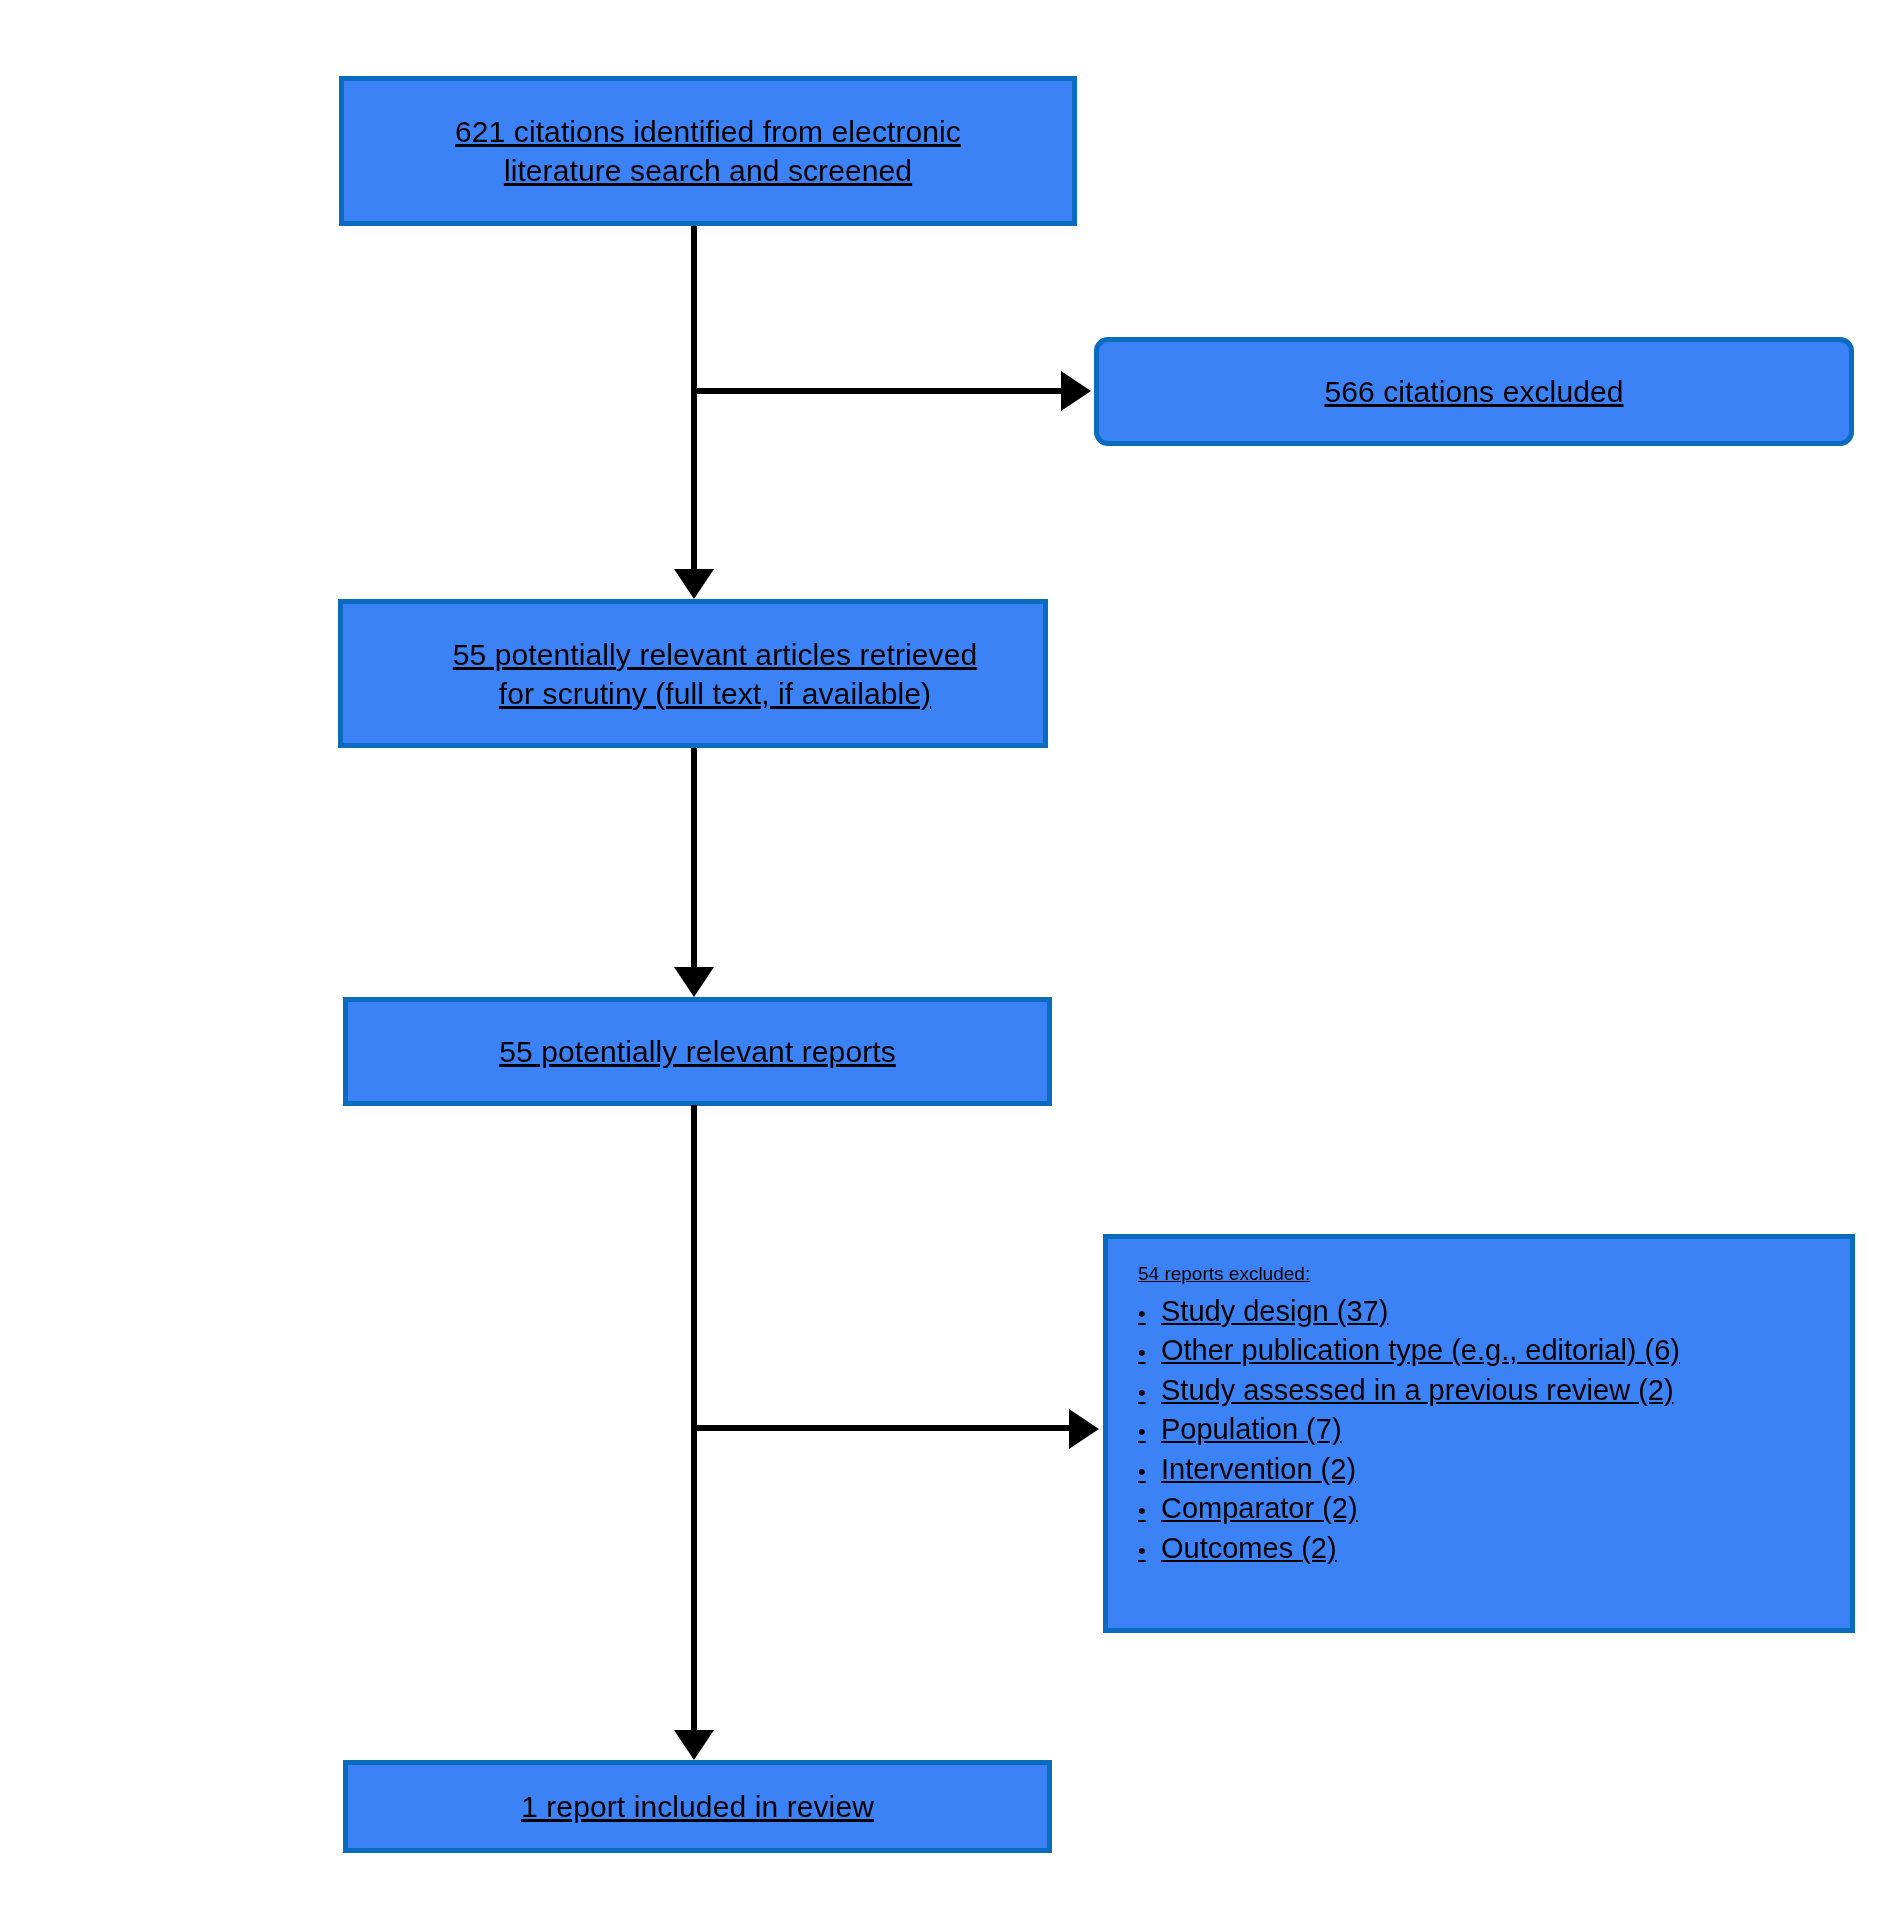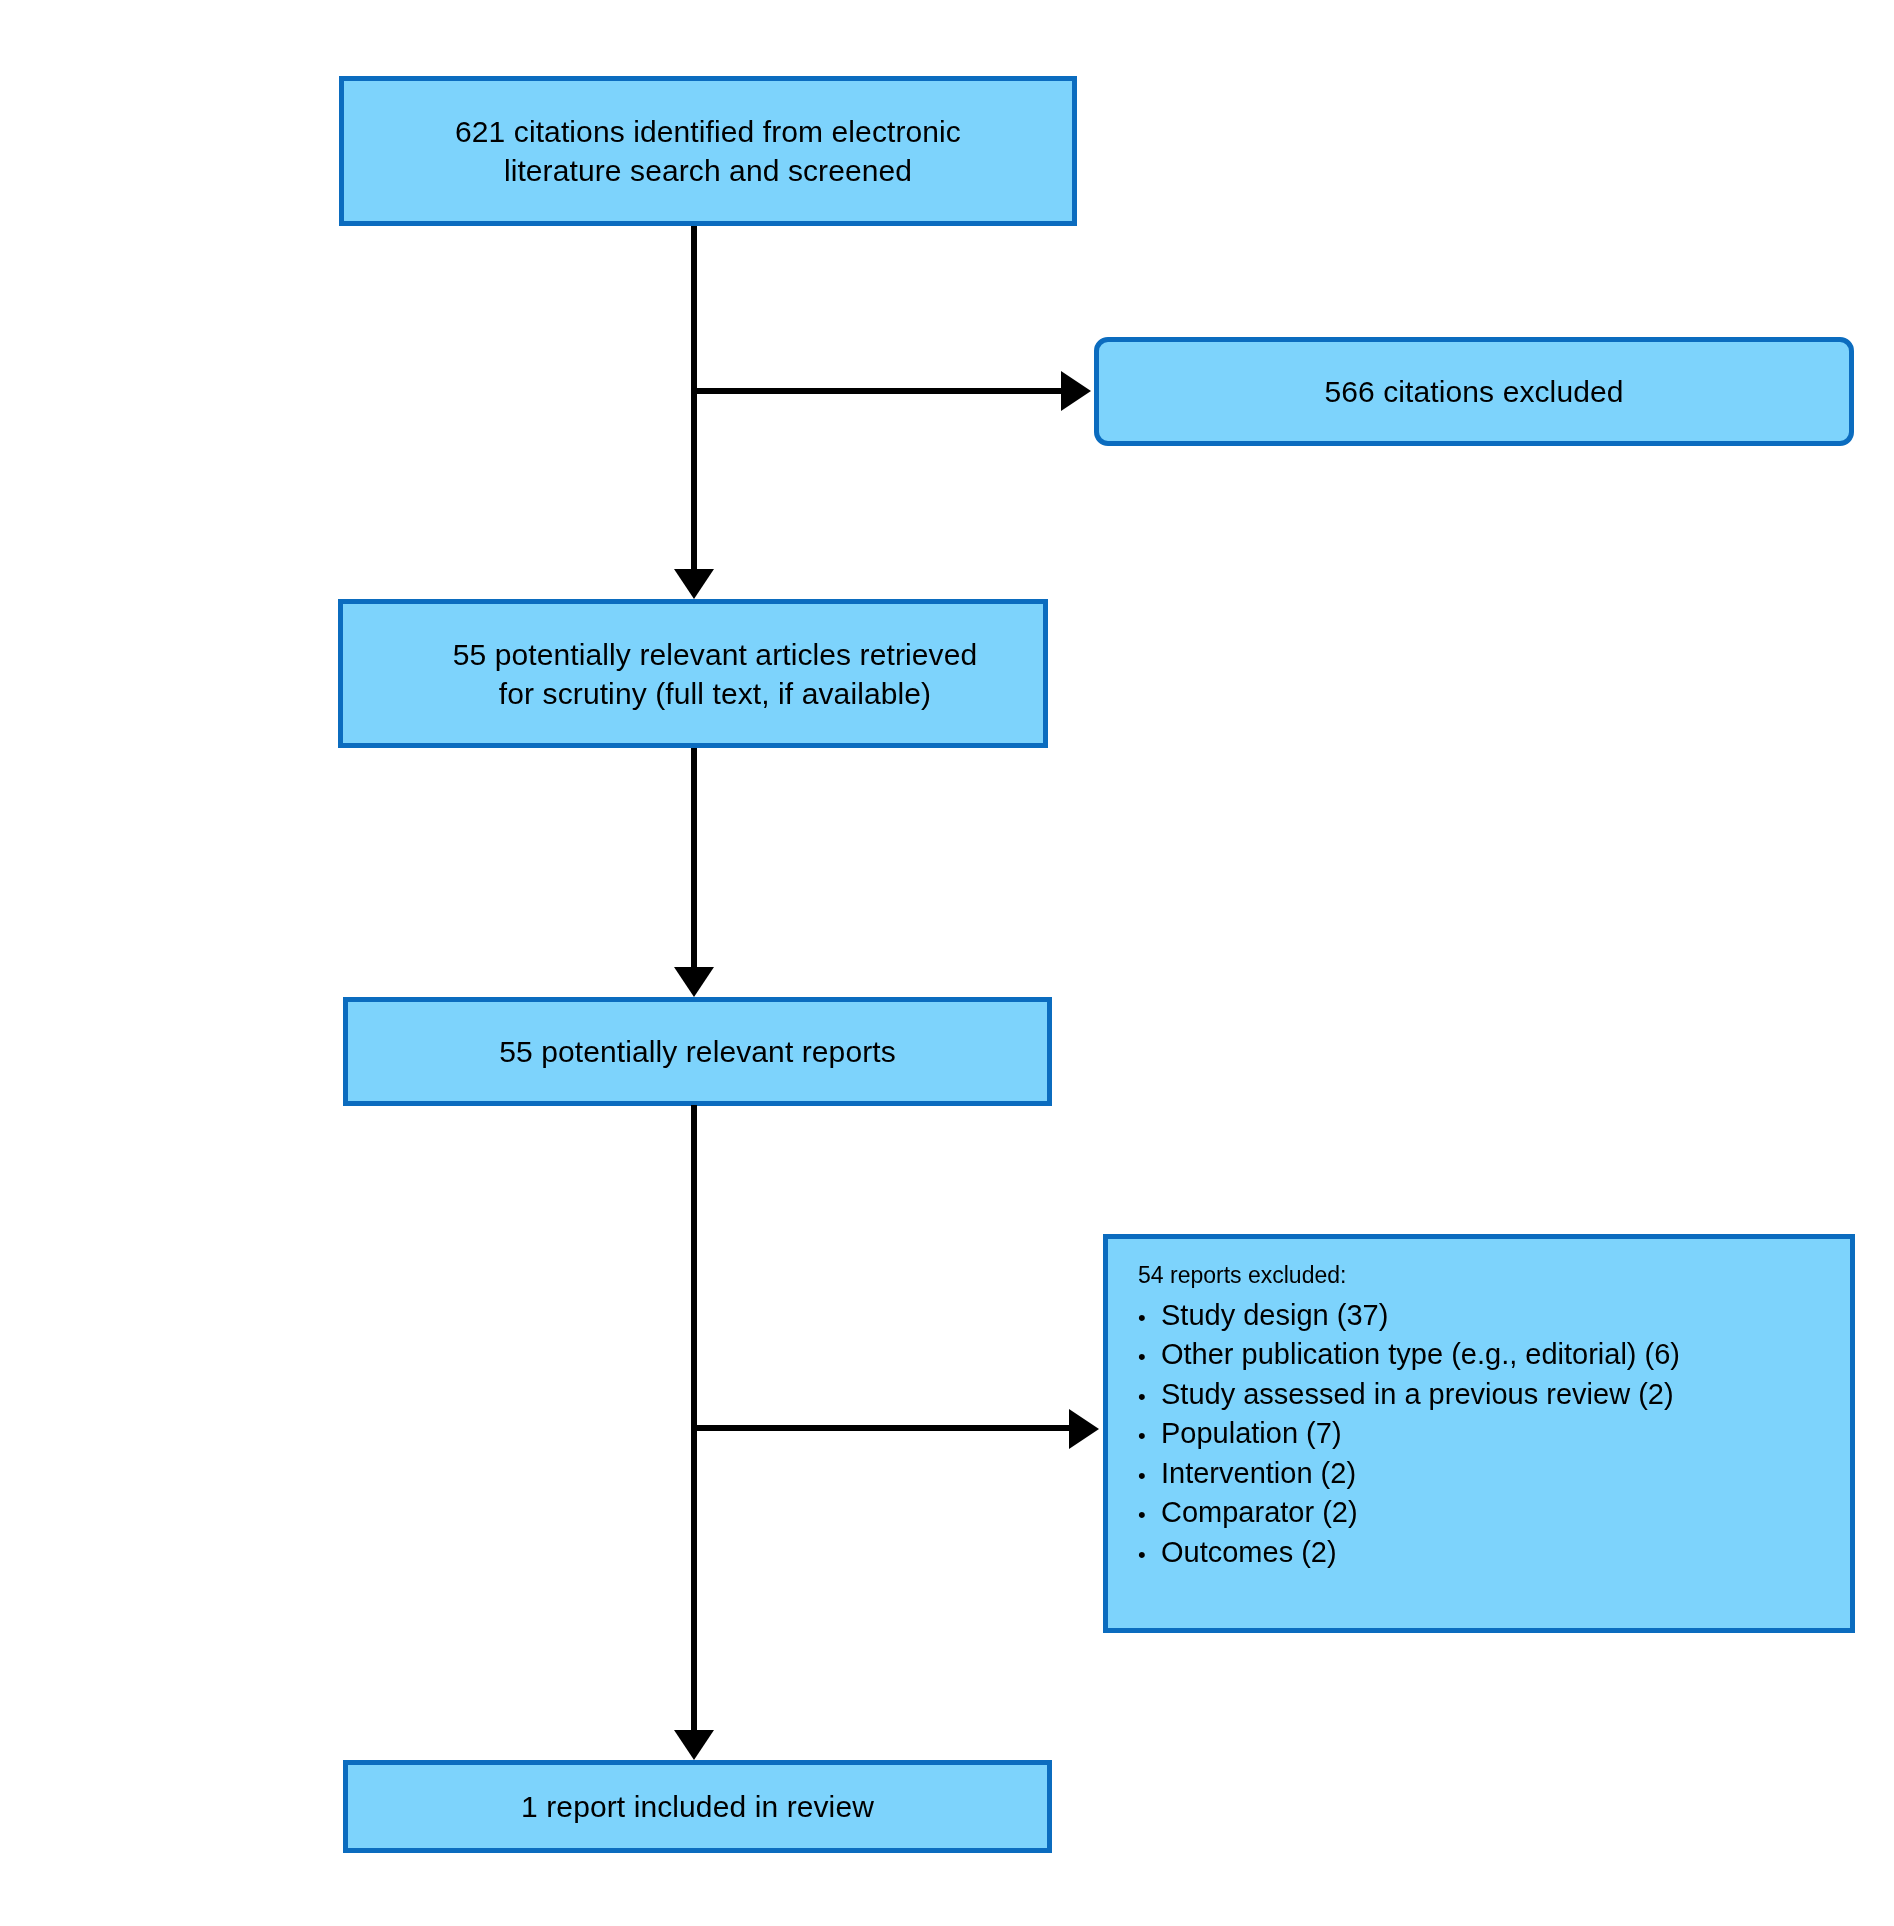--- a/index.html
+++ b/index.html
@@ -15,24 +15,25 @@
     position: relative;
     width: 1895px;
     height: 1926px;
     background: #ffffff;
     overflow: hidden;
   }
   .flow-box {
     position: absolute;
     box-sizing: border-box;
     border: 5.3px solid #0b6cbf;
-    background: #7dd3fc;
+    background: #3b82f6;
     display: flex;
     align-items: center;
     justify-content: center;
+    text-decoration: underline;
   }
   .flow-box .box-text {
     text-align: center;
     font-size: 30px;
     line-height: 1.30;
     letter-spacing: 0.1px;
     padding: 0 19px;
     white-space: pre-line;
   }
   
@@ -44,21 +45,21 @@
                       align-items: flex-start; justify-content: flex-start; }
   #box-included     { left: 343px;  top: 1760px; width: 709px; height: 93px; }
 
   .excl-list {
     padding: 25px 19px 0 30px;
     font-size: 29px;
     line-height: 1.00;
     text-align: left;
   }
   .excl-title {
-    font-size: 23px;
+    font-size: 19px;
     margin-bottom: 13.5px;
   }
   .excl-items {
     list-style: none;
     margin: 0;
     padding: 0;
   }
   .excl-items li {
     display: flex;
     align-items: baseline;

